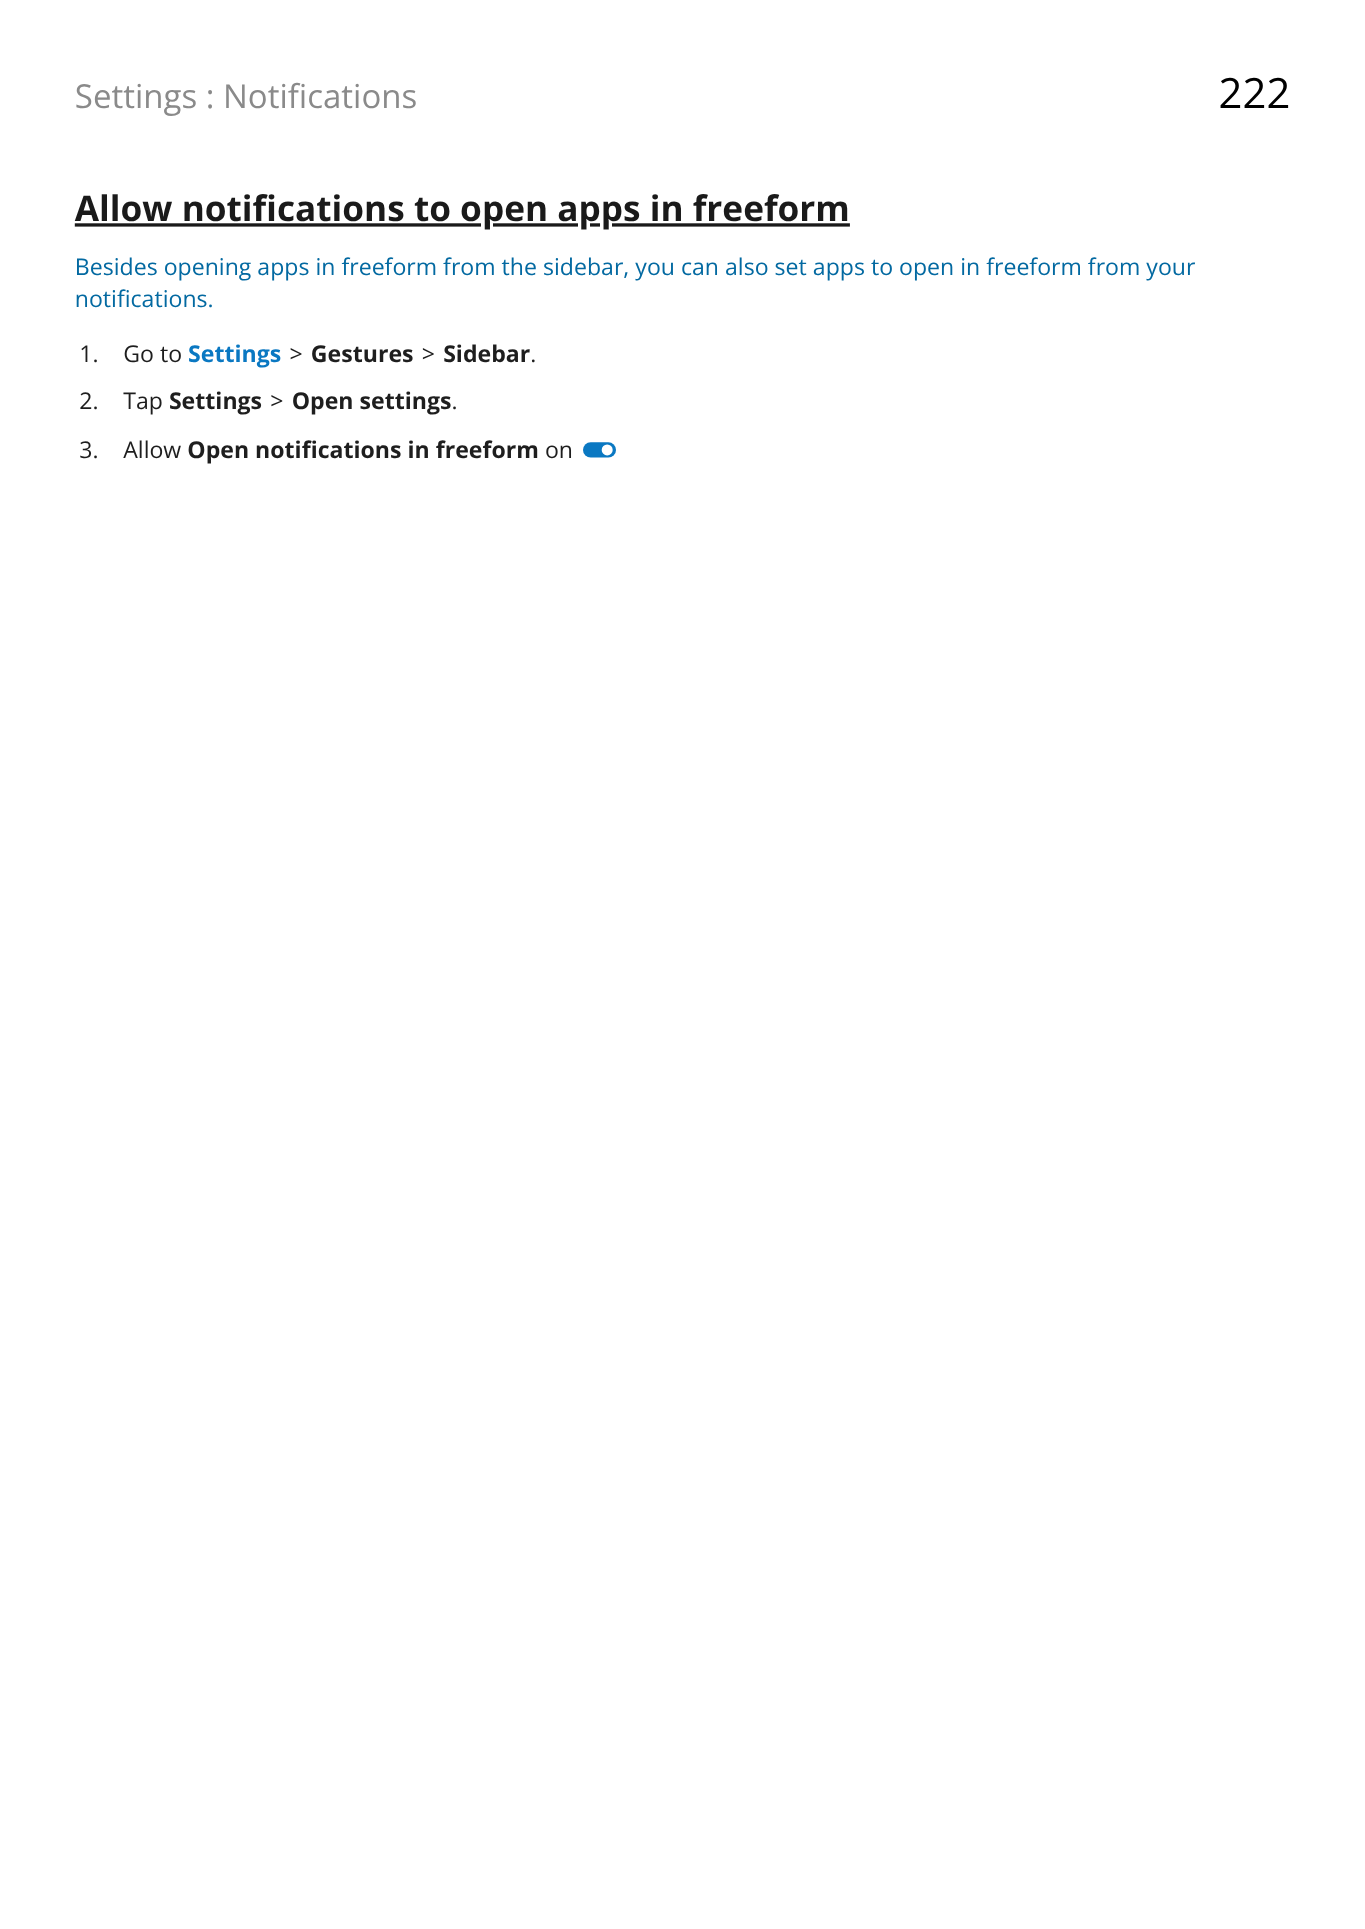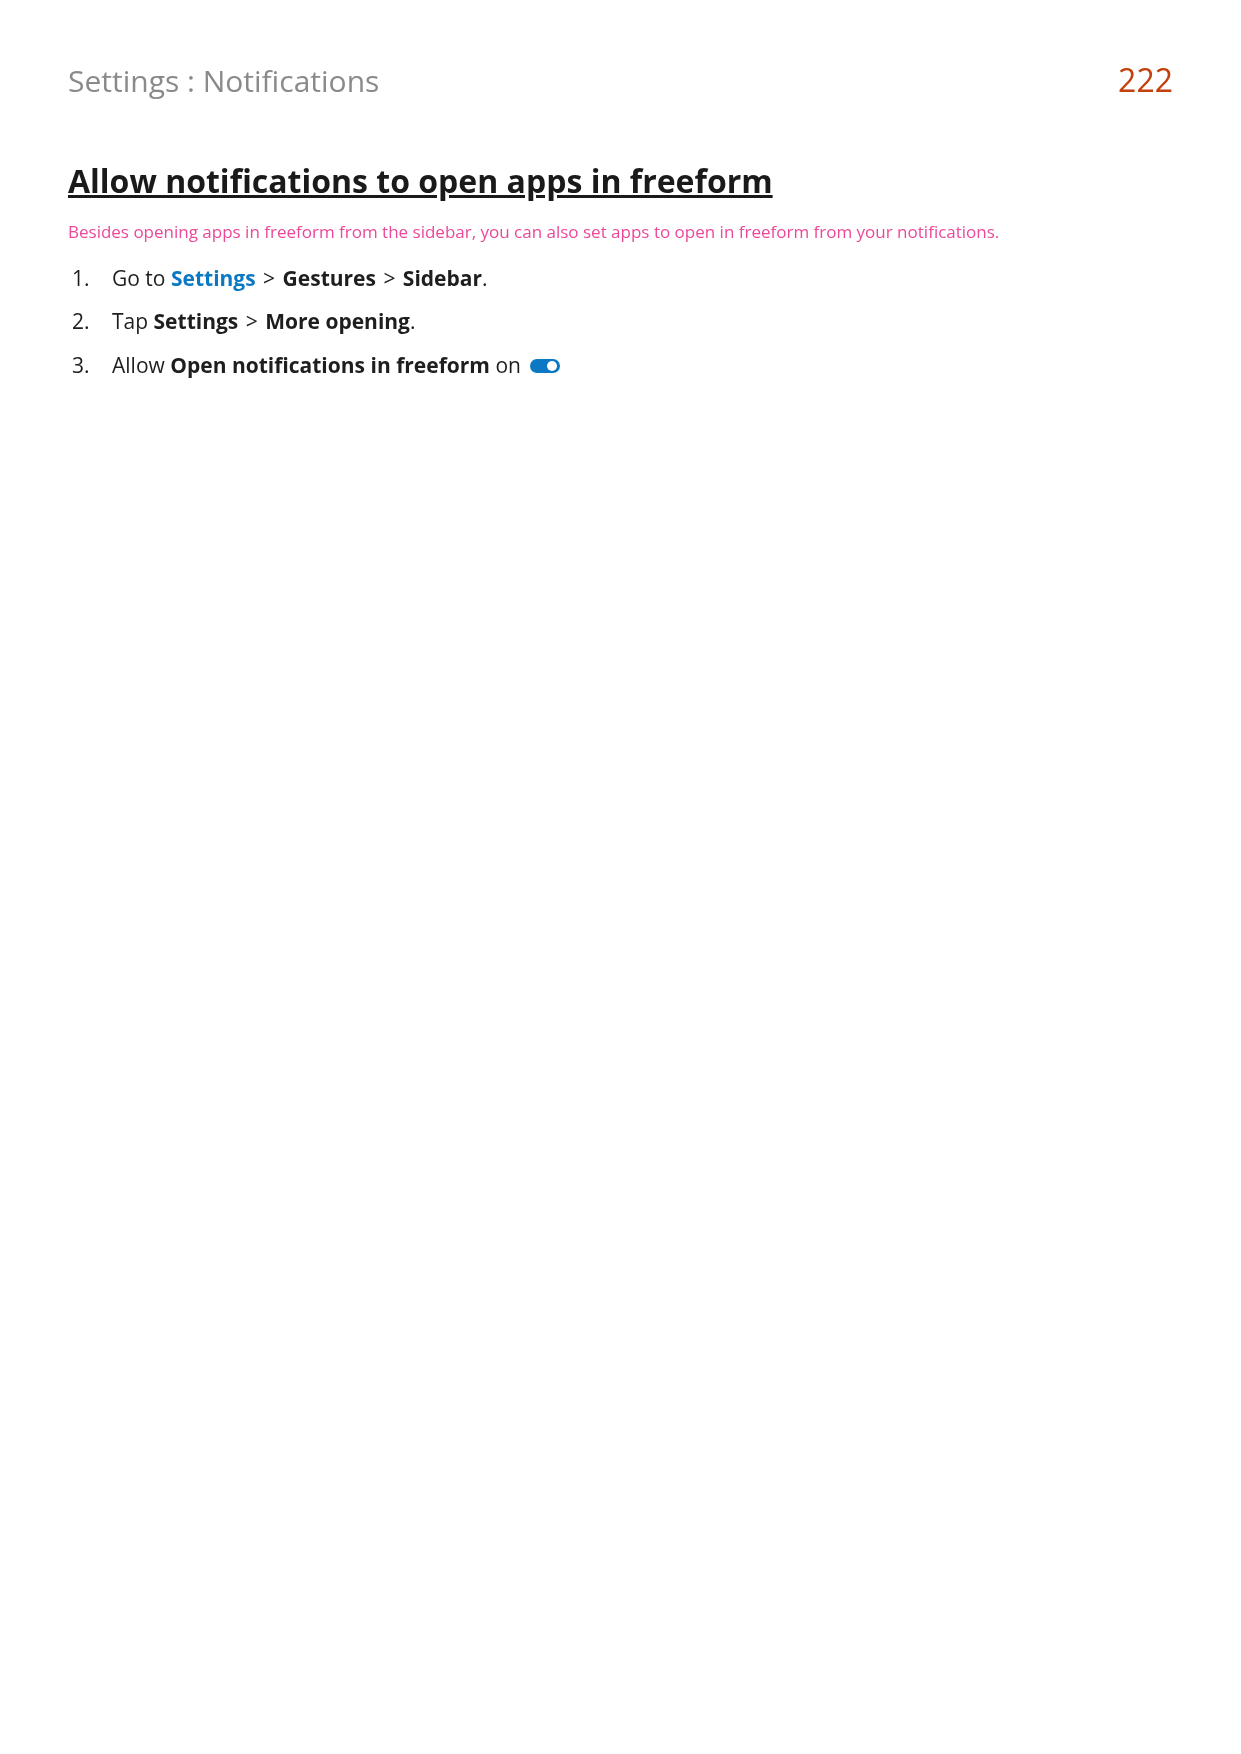--- a/index.html
+++ b/index.html
@@ -23,35 +23,35 @@
     justify-content: space-between;
     align-items: baseline;
     margin-bottom: 58px;
   }
   .breadcrumb {
     font-size: 30px;
     color: #8a8a8a;
     font-weight: 400;
   }
   .page-number {
-    font-size: 32px;
-    color: #c2410c;
+    font-size: 38px;
+    color: #000000;
     font-weight: 400;
   }
   .heading {
     font-size: 32px;
     font-weight: 700;
     color: #1a1a1a;
     margin: 0 0 18px 0;
     text-decoration: underline;
   }
   .intro {
-    font-size: 17px;
+    font-size: 21px;
     line-height: 1.4;
-    color: #ec4899;
+    color: #0369a1;
     margin: 0 0 20px 0;
   }
   ol.steps {
     margin: 4px;
     padding: 0 0 0 36px;
     list-style: none;
     counter-reset: step;
   }
   ol.steps > li {
     counter-increment: step;
@@ -109,21 +109,21 @@
 
   <p class="intro">Besides opening apps in freeform from the sidebar, you can also set apps to open in freeform from your notifications.</p>
 
   <ol class="steps">
 
     <li>
       <span>Go to </span><a class="link">Settings</a><span class="sep"> &gt; </span><span class="bold">Gestures</span><span class="sep"> &gt; </span><span class="bold">Sidebar</span><span>.</span>
     </li>
 
     <li>
-      <span>Tap </span><span class="bold">Settings</span><span class="sep"> &gt; </span><span class="bold">More opening</span><span>.</span>
+      <span>Tap </span><span class="bold">Settings</span><span class="sep"> &gt; </span><span class="bold">Open settings</span><span>.</span>
     </li>
 
     <li>
       <span>Allow </span><span class="bold">Open notifications in freeform</span><span> on </span><span class="toggle-icon">
         <svg width="30" height="16" viewBox="0 0 30 16">
           <rect x="0" y="1" width="30" height="14" rx="7" ry="7" fill="#0a78c2"></rect>
           <circle cx="22" cy="8" r="5" fill="#ffffff"></circle>
         </svg>
       </span>
     </li>

